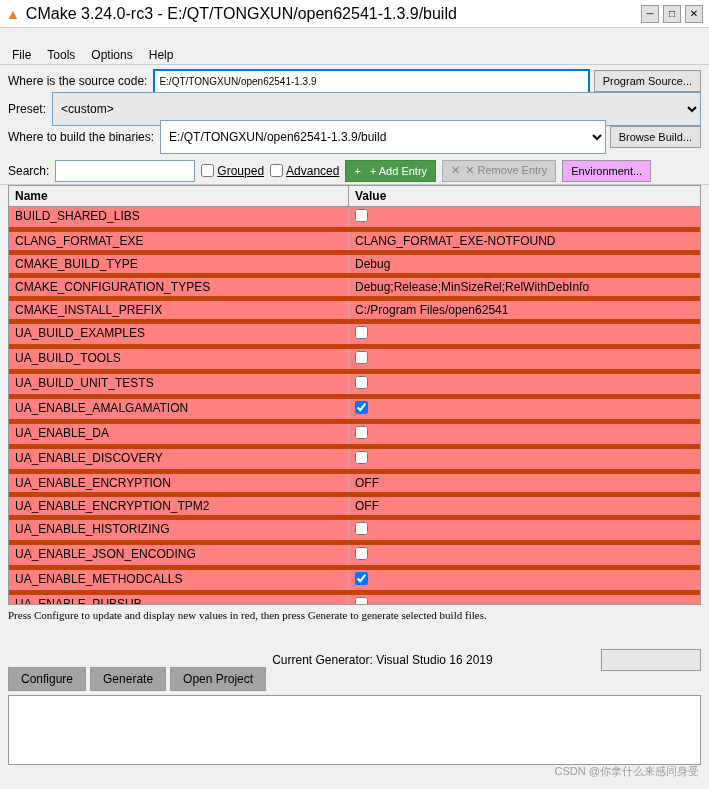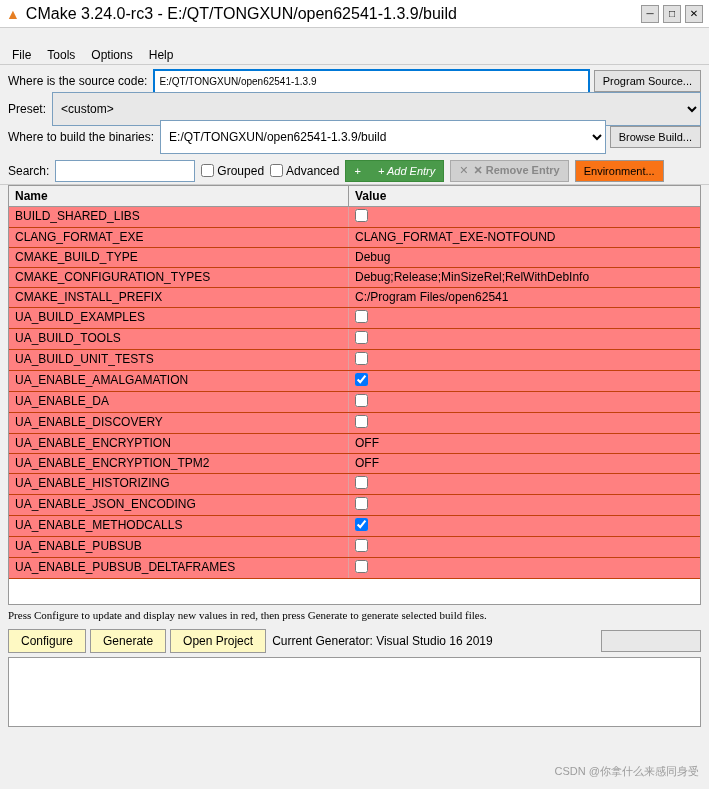--- a/index.html
+++ b/index.html
@@ -112,20 +112,21 @@
       border: 1px solid #7a9fbf;
       padding: 1px 4px;
       font-size: 12px;
     }
     .checkbox-label {
       display: flex;
       align-items: center;
       gap: 3px;
       font-size: 12px;
       cursor: pointer;
+      text-decoration: underline;
     }
     .add-entry-btn {
       height: 22px;
       background: #4a9a4a;
       color: #fff;
       border: 1px solid #3a8a3a;
       padding: 0 8px;
       cursor: pointer;
       font-size: 11px;
       display: flex;
@@ -139,21 +140,21 @@
       border: 1px solid #aaa;
       padding: 0 8px;
       cursor: pointer;
       font-size: 11px;
       display: flex;
       align-items: center;
       gap: 3px;
     }
     .env-btn {
       height: 22px;
-      background: #f97316;
+      background: #f0abfc;
       border: 1px solid #999;
       padding: 0 8px;
       cursor: pointer;
       font-size: 11px;
     }
     .table-container {
       margin: 0 8px;
       border: 1px solid #999;
       height: 420px;
       overflow-y: auto;
@@ -175,21 +176,21 @@
       padding: 3px 6px;
       border-right: 1px solid #999;
       min-width: 340px;
     }
     .th-value {
       flex: 1;
       padding: 3px 6px;
     }
     .table-row {
       display: flex;
-      border-bottom: 1px solid #c2410c;
+      border-bottom: 5px solid #c2410c;
       min-height: 20px;
     }
     .table-row.red { background: #ff8080; }
     .td-name {
       width: 340px;
       min-width: 340px;
       padding: 2px 6px;
       border-right: 1px solid #e0a0a0;
       font-size: 12px;
       color: #000;
@@ -209,24 +210,25 @@
     }
     .bottom-buttons {
       display: flex;
       align-items: center;
       padding: 4px 8px;
       gap: 4px;
     }
     .bottom-btn {
       height: 24px;
       border: 1px solid #999;
-      background: #fef9c3;
+      background: #a3a3a3;
       padding: 0 12px;
       cursor: pointer;
       font-size: 12px;
+      margin-top: 38px;
     }
     .generator-label {
       font-size: 12px;
       margin-left: 2px;
     }
     .bottom-right-input {
       margin-left: auto;
       width: 100px;
       height: 22px;
       border: 1px solid #999;
@@ -295,25 +297,25 @@
     <label class="checkbox-label">
       <input type="checkbox" style="">
       <span>Grouped</span>
     </label>
     <label class="checkbox-label">
       <input type="checkbox" style="">
       <span>Advanced</span>
     </label>
     <button class="add-entry-btn">
       <span>+</span>
-      <span style="margin-left:14px;font-style:italic;">+ Add Entry</span>
+      <span style="margin-left:6px;">+ Add Entry</span>
     </button>
     <button class="remove-entry-btn">
       <span>✕</span>
-      <span style="margin-left:2px;font-weight:bold;">✕ Remove Entry</span>
+      <span style="margin-left:2px;">✕ Remove Entry</span>
     </button>
     <button class="env-btn">Environment...</button>
   </div>
 
   <div class="table-container">
     <div class="table-header">
       <div class="th-name">Name</div>
       <div class="th-value">Value</div>
     </div>
     <div id="table-body">

